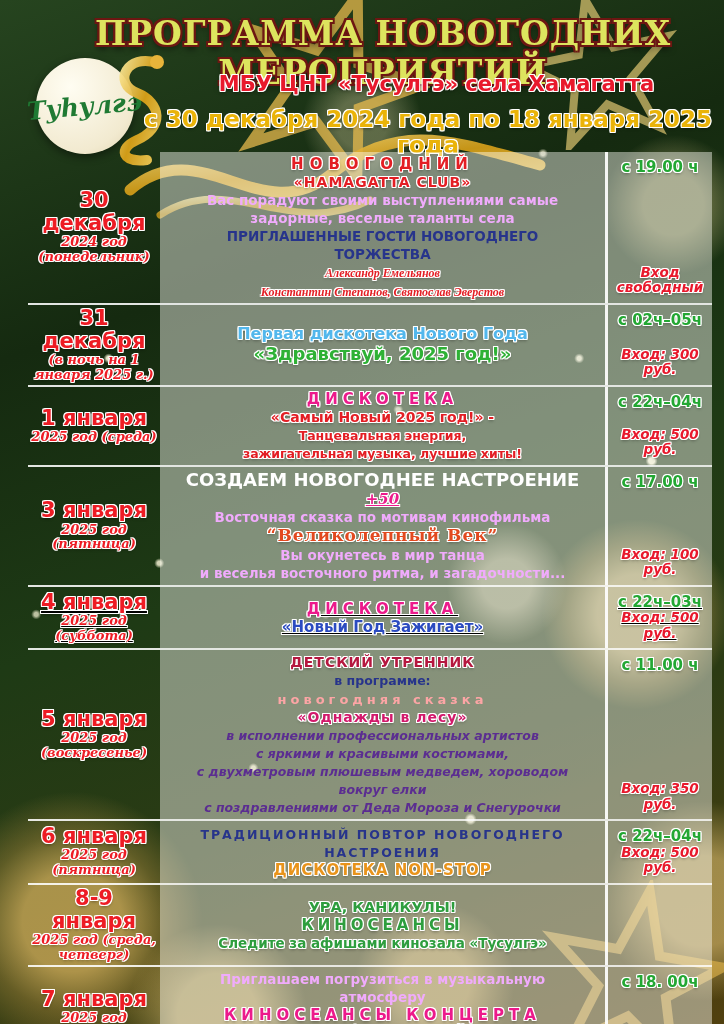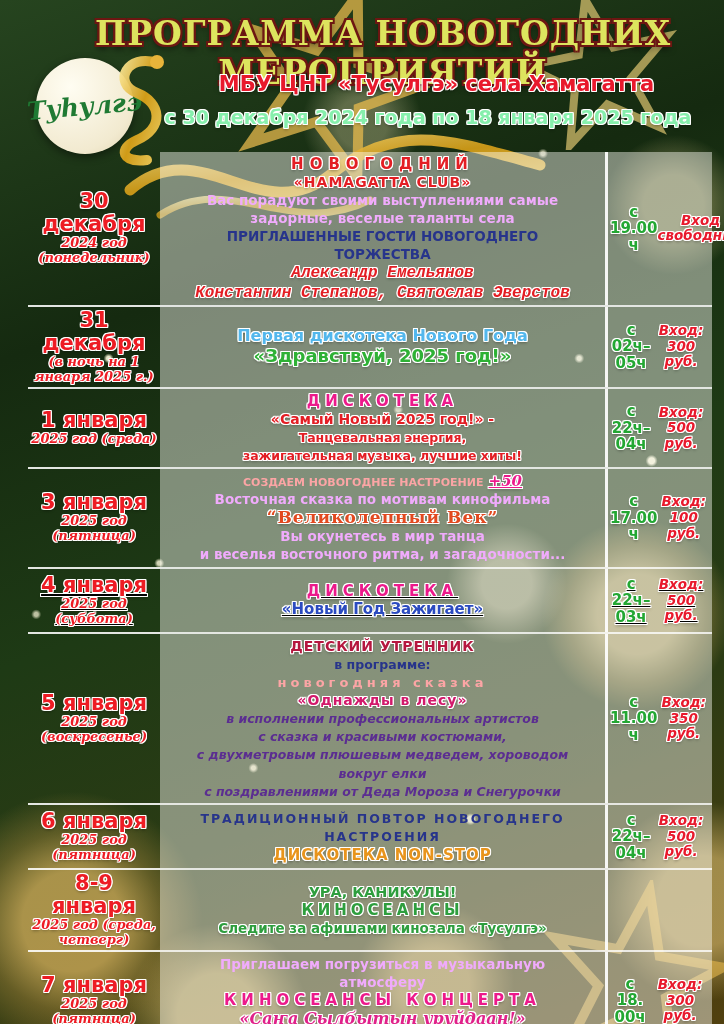--- a/index.html
+++ b/index.html
@@ -41,21 +41,21 @@
     text-shadow:-2px -2px 0 #6d1612,2px -2px 0 #6d1612,-2px 2px 0 #6d1612,2px 2px 0 #6d1612,
                  0 -2px 0 #6d1612,0 2px 0 #6d1612,-2px 0 0 #6d1612,2px 0 0 #6d1612,0 4px 6px rgba(0,0,0,.6);
     margin-left:42px;
   }
   .subtitle1{
     position:absolute;top:72px;left:165px;right:16px;text-align:center;
     font-size:21px;font-weight:bold;color:#e8192c;
   }
   .subtitle2{
     position:absolute;top:106px;left:140px;right:8px;text-align:center;
-    font-size:19px;font-weight:bold;color:#86efac;
+    font-size:23px;font-weight:bold;color:#eab308;
   }
   .logo{position:absolute;left:32px;top:52px;width:130px;height:110px;}
   .logo-circle{
     position:absolute;left:4px;top:6px;width:98px;height:96px;border-radius:50%;
     background:radial-gradient(circle at 35% 30%, #fffdf2, #f2ead0 70%, #e0d4b0);
     box-shadow:0 3px 8px rgba(0,0,0,.45);
     display:flex;align-items:center;justify-content:center;
   }
   .logo-text{
     font-family:"DejaVu Serif",serif;font-style:italic;font-weight:bold;
@@ -73,40 +73,40 @@
   }
   .date-main{font-size:21px;font-weight:bold;color:#ed1c24;line-height:1.1;}
   .date-sub{font-size:13px;font-weight:bold;font-style:italic;color:#ed1c24;
             font-family:"DejaVu Serif",serif;line-height:1.15;}
   .cell-center{
     flex:1 1 auto;display:flex;flex-direction:column;justify-content:center;align-items:center;
     text-align:center;padding:3px 22px;background:rgba(252,252,246,.45);
     border-right:3px solid rgba(255,255,255,.92);
   }
   .cell-right{
-    width:100px;flex:0 0 100px;display:flex;flex-direction:row;justify-content:space-between;
+    width:100px;flex:0 0 100px;display:flex;flex-direction:column;justify-content:space-between;
     align-items:center;text-align:center;padding:7px 2px;background:rgba(252,252,246,.45);
   }
   .time{font-size:15px;font-weight:bold;color:#23a733;line-height:1.1;}
   .price{font-size:13.5px;font-weight:bold;font-style:italic;color:#e8192c;line-height:1.15;}
   .line{line-height:1.13;}
 
   
   .ln-red-spaced{color:#e31e24;font-weight:bold;font-size:15px;letter-spacing:6px;}
   .ln-red-caps{color:#e31e24;font-weight:bold;font-size:14px;letter-spacing:1px;}
   .ln-blue{color:#f0abfc;font-weight:bold;font-size:13.5px;}
   .ln-blue-caps{color:#27348b;font-weight:bold;font-size:13.5px;}
-  .ln-red-script{color:#e31e24;font-weight:bold;font-style:italic;font-size:16px;
-                 font-family:Liberation Mono, monospace;}
+  .ln-red-script{color:#e31e24;font-weight:bold;font-style:italic;font-size:12px;
+                 font-family:Liberation Serif, serif;}
   .ln-lightblue{color:#53b7ec;font-weight:bold;font-size:16px;}
   .ln-green-big{color:#2eb135;font-weight:bold;font-size:18px;}
   .ln-pink-spaced{color:#ec1a8b;font-weight:bold;font-size:15px;letter-spacing:5px;}
   .ln-red-bold{color:#e31e24;font-weight:bold;font-size:14px;}
   .ln-red-bold-sm{color:#e31e24;font-weight:bold;font-size:12.5px;}
-  .ln-purple-caps{color:#fca5a5;font-weight:bold;font-size:11px;}
+  .ln-purple-caps{color:#ffffff;font-weight:bold;font-size:18px;}
   .ln-pink-italic{color:#ec1a8b;font-weight:bold;font-style:italic;font-size:15px;
                   font-family:"DejaVu Serif",serif;text-decoration:underline;}
   .ln-blackletter{color:#e2491f;font-weight:bold;font-size:17px;font-family:"DejaVu Serif",serif;
                   letter-spacing:1px;}
   .ln-blue-outline{color:#2b4bc0;font-weight:bold;font-size:15px;}
   .ln-crimson-caps{color:#b5173f;font-weight:bold;font-size:14px;letter-spacing:1px;}
   .ln-blue-sm{color:#27348b;font-weight:bold;font-size:12.5px;}
   .ln-blue-spaced{color:#fca5a5;font-weight:bold;font-size:13px;letter-spacing:4px;}
   .ln-crimson-outline{color:#d2196b;font-weight:bold;font-size:14px;letter-spacing:1px;}
   .ln-purple-italic{color:#5b2d91;font-weight:bold;font-style:italic;font-size:12.5px;}
@@ -255,21 +255,21 @@
         <div class="cell-date">
           <div class="date-main">5 января</div>
           <div class="date-sub">2025 год (воскресенье)</div>
         </div>
         <div class="cell-center">
           <div class="line"><span class="ln-crimson-caps">ДЕТСКИЙ УТРЕННИК</span></div>
           <div class="line"><span class="ln-blue-sm">в программе:</span></div>
           <div class="line"><span class="ln-blue-spaced">новогодняя сказка</span></div>
           <div class="line"><span class="ln-crimson-outline">«Однажды в лесу»</span></div>
           <div class="line"><span class="ln-purple-italic">в исполнении  профессиональных артистов</span></div>
-          <div class="line"><span class="ln-purple-italic">с сказка и красивыми костюмами,</span></div>
+          <div class="line"><span class="ln-purple-italic">с яркими и красивыми костюмами,</span></div>
           <div class="line"><span class="ln-purple-italic">с двухметровым плюшевым медведем,  хороводом вокруг елки</span></div>
           <div class="line"><span class="ln-purple-italic">с поздравлениями от Деда Мороза и Снегурочки</span></div>
         </div>
         <div class="cell-right">
           <div class="time">с 11.00 ч</div>
           <div class="price">Вход: 350 руб.</div>
         </div>
       </div>
       <div class="schedule-row" style="min-height: 55px;">
         <div class="cell-date">

